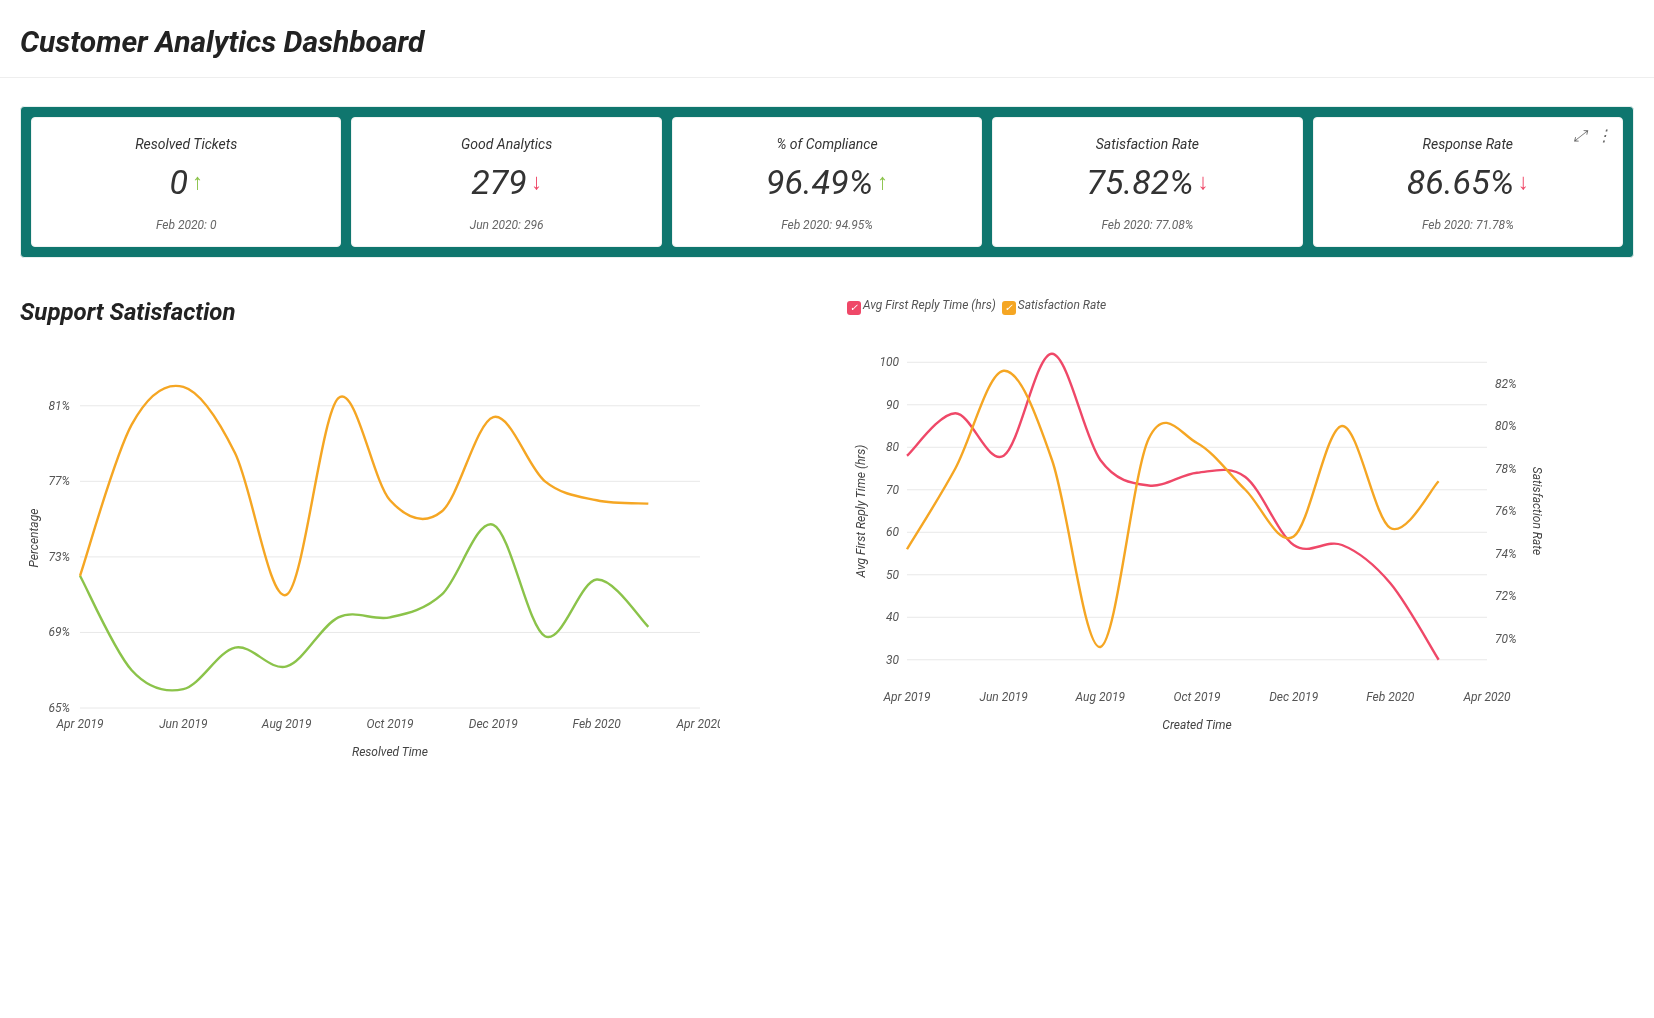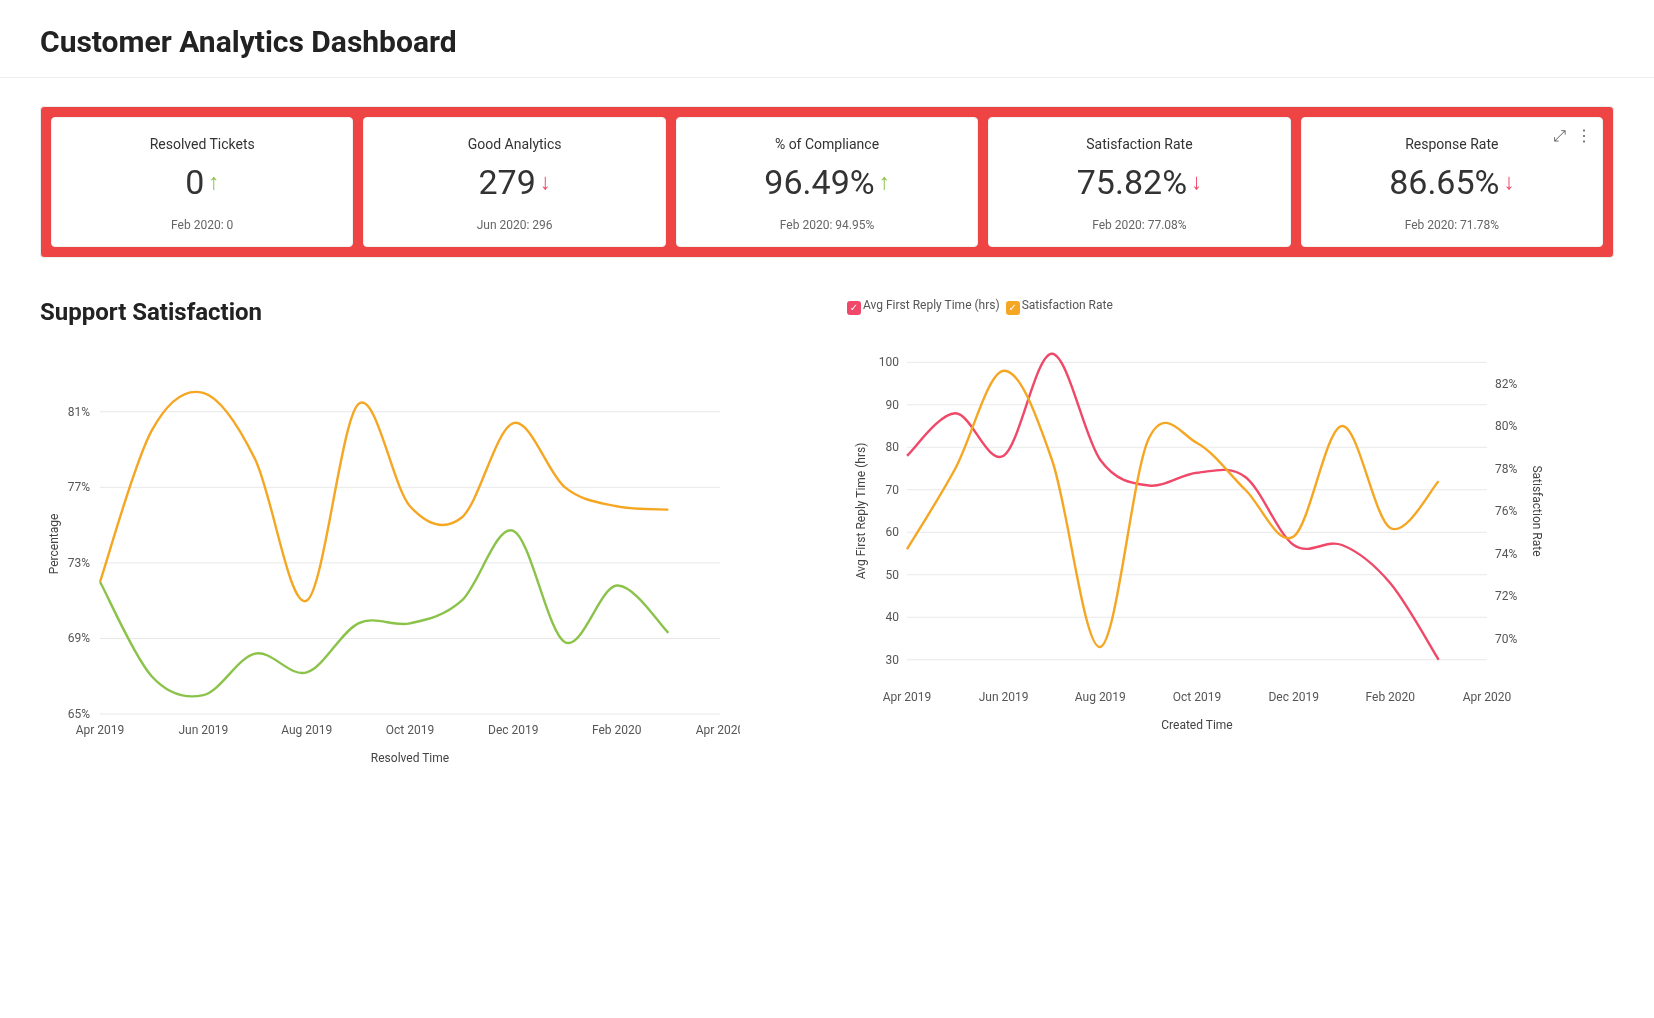--- a/index.html
+++ b/index.html
@@ -1,32 +1,32 @@
 <!DOCTYPE html>
 <html><head>
 <meta charset="utf-8">
 <style>
   * { box-sizing: border-box; margin: 0; padding: 0; }
   body { font-family: -apple-system, BlinkMacSystemFont, "Segoe UI", Roboto, Helvetica, Arial, sans-serif; background: #fff; color: #222; width: 1654px; }
-  .wrap { padding: 24px 40px; }
+  .wrap { padding: 24px 20px; font-style: italic; }
   h1.page-title { font-size: 30px; font-weight: 700; margin-bottom: 18px; }
   .divider { border: none; border-top: 1px solid #eee; margin: 0 -40px 28px; }
-  .kpi-strip { display: flex; gap: 10px; background: #ef4444; border: 1px solid #e6efee; border-radius: 4px; padding: 10px; }
+  .kpi-strip { display: flex; gap: 10px; background: #0f766e; border: 1px solid #e6efee; border-radius: 4px; padding: 10px; }
   .kpi-card { flex: 1; position: relative; background: #fff; border: 1px solid #eef2f1; border-radius: 4px; padding: 18px 12px 14px; text-align: center; }
   .kpi-label { font-size: 14px; color: #333; }
   .kpi-value-row { display: inline-flex; align-items: center; justify-content: center; margin-top: 10px; }
   .kpi-value { font-size: 34px; font-weight: 400; color: #333; }
   .kpi-arrow { font-size: 22px; font-weight: 700; margin-left: 4px; }
   .kpi-arrow.up { color: #8bc34a; }
   .kpi-arrow.down { color: #ef4868; }
   .kpi-sub { font-size: 12px; color: #666; margin-top: 16px; }
   .card-tools { position: absolute; top: 8px; right: 10px; display: flex; gap: 10px; color: #666; font-size: 16px; }
   .charts-row { display: flex; gap: 40px; margin-top: 40px; }
   .chart-panel { flex: 1; }
-  .chart-title { font-size: 24px; font-weight: 700; margin-bottom: 28px; }
+  .chart-title { font-size: 24px; font-weight: 700; margin-bottom: 22px; }
   .legend { font-size: 12px; color: #555; margin-bottom: 6px; }
   .legend .swatch { display: inline-block; width: 14px; height: 14px; border-radius: 3px; color: #fff; text-align: center; line-height: 14px; font-size: 10px; margin-right: 2px; vertical-align: -2px; }
   .legend .item { margin-right: 6px; }
   svg { display: block; }
   .grid-line { stroke: #e8e8e8; stroke-width: 1; }
   .axis-label { font-size: 12px; fill: #555; }
   .axis-title { font-size: 12px; fill: #444; }
   .series-line { fill: none; stroke-width: 2.4; }
   .kpi-tools-icon { cursor: pointer; }
 </style>

